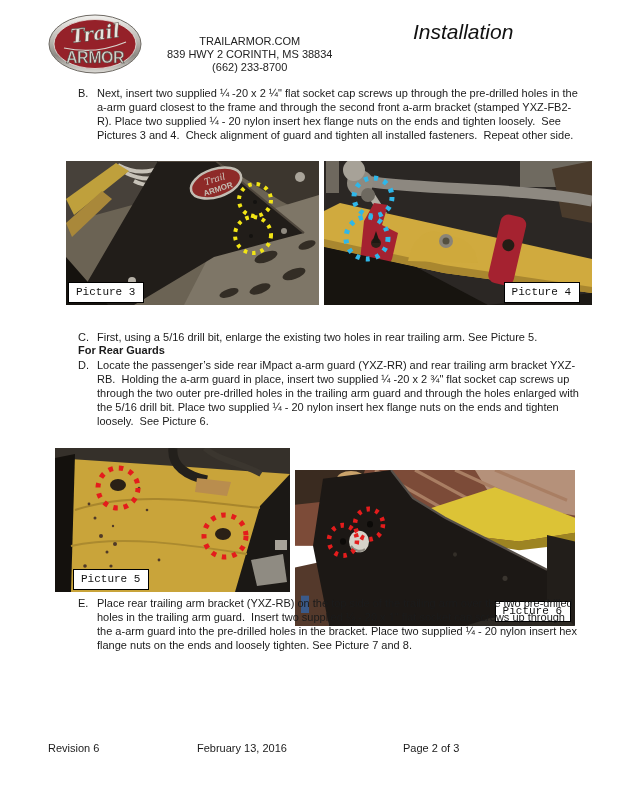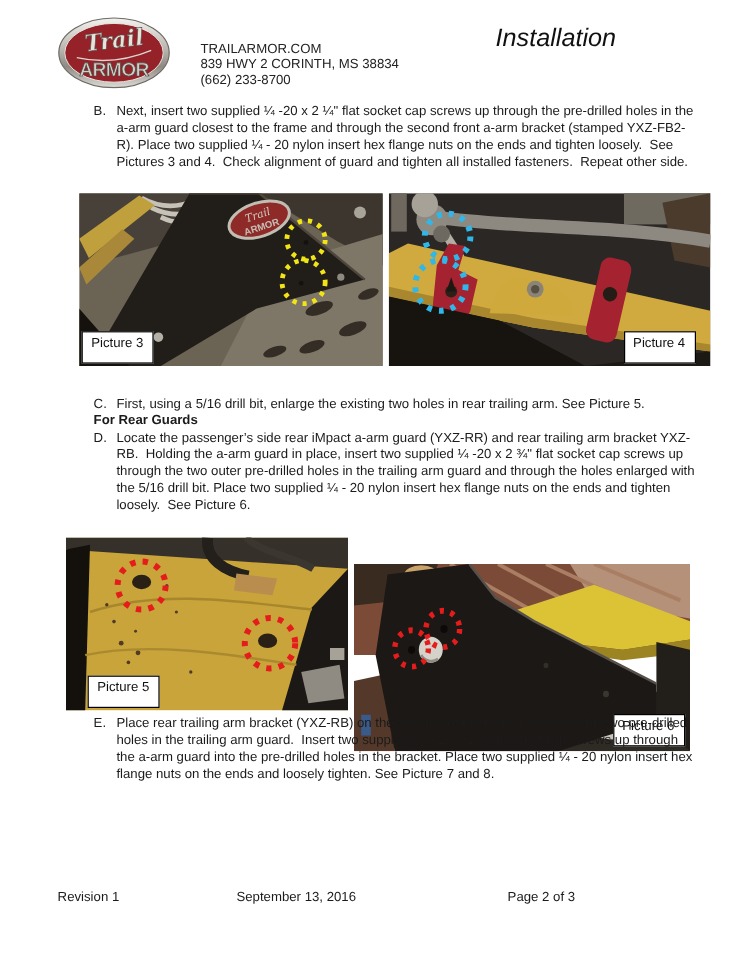--- a/index.html
+++ b/index.html
@@ -9,21 +9,21 @@
     height: 802px;
     background: #ffffff;
     font-family: "Liberation Sans", sans-serif;
     color: #1b1b1b;
     overflow: hidden;
   }
   
   .logo-svg { position: absolute; left: 48px; top: 14px; width: 94px; height: 60px; }
   .contact {
     position: absolute; left: 167px; top: 35px;
-    font-size: 11px; line-height: 13px; color: #222;
+    font-size: 11px; line-height: 13px; color: #222; text-align: center;
   }
   .doc-title {
     position: absolute; left: 413px; top: 20px; width: 144px;
     font-style: italic;
     font-size: 21px; line-height: 24px; color: #111;
   }
   
   .step {
     position: absolute; left: 78px; width: 501px;
     font-size: 11px; line-height: 14px;
@@ -34,28 +34,28 @@
     position: absolute; left: 78px; top: 316px;
     font-size: 11px; font-weight: bold; line-height: 14px; margin-top: 27px;
   }
   
   .photo { position: absolute; margin: 0; padding: 0; }
   .photo svg { position: absolute; left: 0; top: 0; width: 100%; height: 100%; display: block; }
   .photo-label {
     position: absolute;
     background: #ffffff; border: 1.5px solid #000;
     font-size: 11px; line-height: 13px; color: #111;
-    padding: 3px 8px 9px 7px; white-space: nowrap;
+    padding: 3px 8px 3px 7px; white-space: nowrap; font-family: Liberation Mono, monospace;
   }
   .marker { fill: none; }
   
   .footer-item { position: absolute; top: 741px; font-size: 11px; line-height: 14px; }
   #footer-revision { left: 48px; }
   #footer-date { left: 197px; }
-  #footer-page { left: 403px; margin-left: 20px; }
+  #footer-page { left: 403px; }
 </style>
 </head>
 <body>
 
 <div id="page">
 
   <svg class="logo-svg" viewBox="0 0 94 60">
     <defs>
       <linearGradient id="chrome" x1="0" y1="0" x2="0" y2="1">
         <stop offset="0" stop-color="#f3f2ef"></stop>
@@ -242,17 +242,17 @@
       <circle class="marker" cx="74" cy="50" r="14" stroke-width="4.5" stroke-dasharray="3.5 5.5" stroke="#e41c1c"></circle>
     </svg>
     <div class="photo-label" style="right:4px; bottom:4px">Picture 6</div>
   </figure>
 
   <div class="step" style="top:596px">
     <span class="step-letter">E.</span>
     <span class="step-text">Place rear trailing arm bracket (YXZ-RB) on the top side of the trailing arm over the two pre-drilled holes in the trailing arm guard.  Insert two supplied ¼ - 20 x 1" flat socket cap screws up through the a-arm guard into the pre-drilled holes in the bracket. Place two supplied ¼ - 20 nylon insert hex flange nuts on the ends and loosely tighten. See Picture 7 and 8.</span>
   </div>
 
-  <div class="footer-item" id="footer-revision">Revision 1</div>
-  <div class="footer-item" id="footer-date">September 13, 2016</div>
+  <div class="footer-item" id="footer-revision">Revision 6</div>
+  <div class="footer-item" id="footer-date">February 13, 2016</div>
   <div class="footer-item" id="footer-page">Page 2 of 3</div>
 
 </div>
 
 </body></html>

